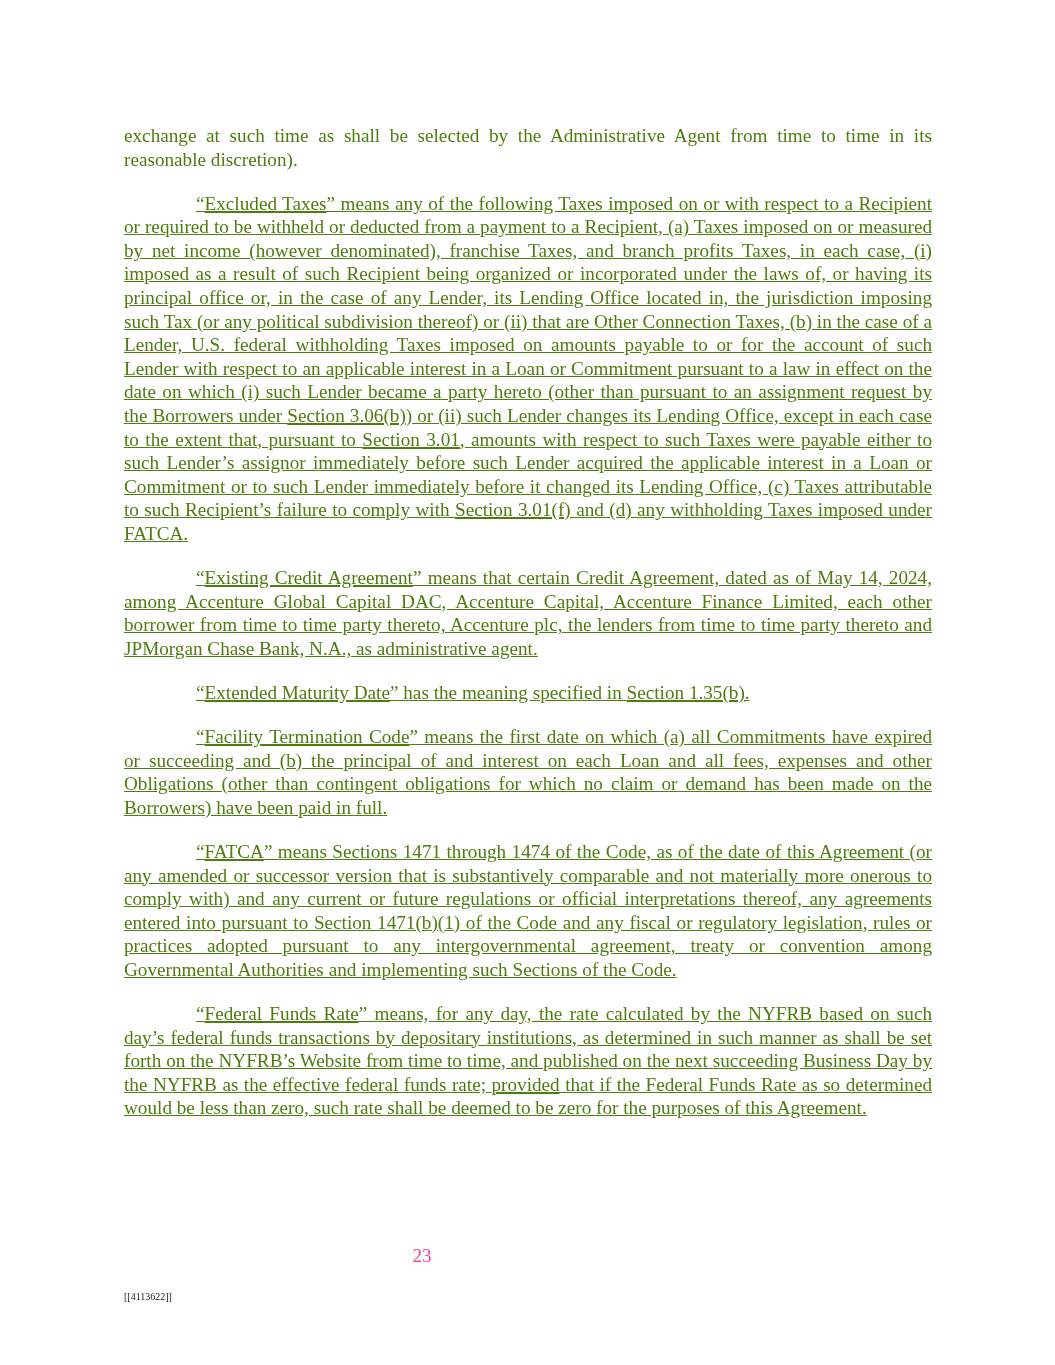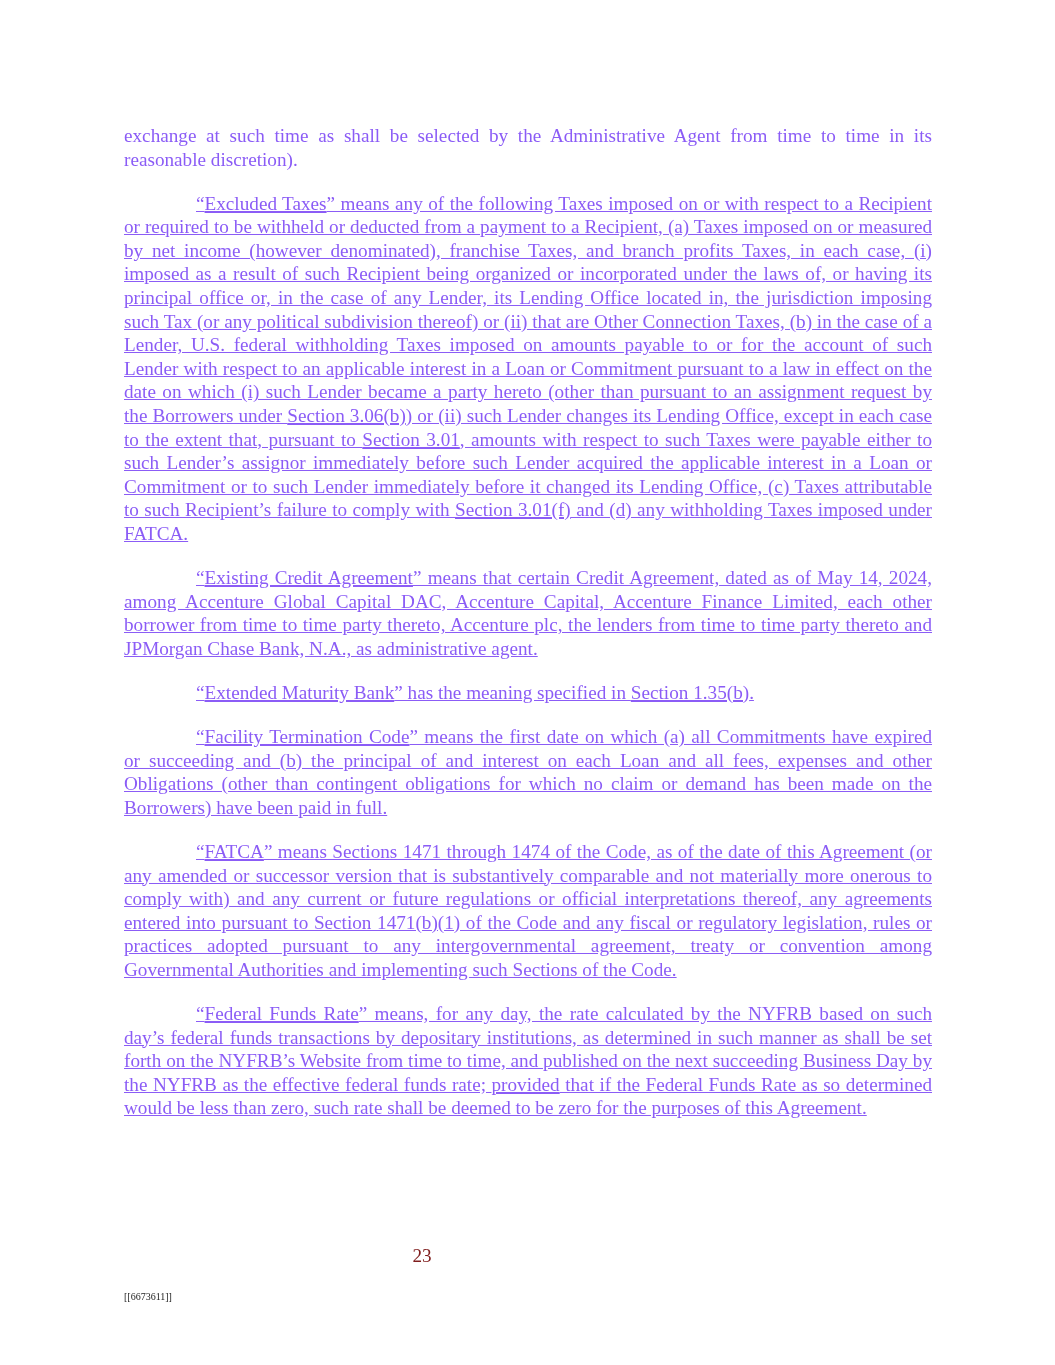--- a/index.html
+++ b/index.html
@@ -1,41 +1,41 @@
 <!DOCTYPE html>
 <html><head>
 <meta charset="utf-8">
 <style>
   html, body { margin: 0; padding: 0; background: #ffffff; }
   body { width: 1055px; height: 1365px; position: relative; overflow: hidden; }
   .page {
     position: absolute; left: 124px; top: 124px; width: 808px;
     font-family: "Liberation Serif", "DejaVu Serif", serif;
-    font-size: 19.2px; line-height: 23.6px; color: #8b5cf6;
+    font-size: 19.2px; line-height: 23.6px; color: #4d7c0f;
     text-align: justify;
   }
   .para { margin: 0 0 20.5px 0; }
   .para.indent { text-indent: 72px; text-decoration: underline; }
   .u { text-decoration: underline; text-underline-offset: 2px; text-decoration-thickness: 1px; }
   .page-number {
     position: absolute; left: 0; width: 844px; top: 1245px; text-align: center;
-    font-family: "Liberation Serif", "DejaVu Serif", serif; font-size: 19.2px; color: #7f1d1d;
+    font-family: "Liberation Serif", "DejaVu Serif", serif; font-size: 19.2px; color: #ec4899;
   }
   .doc-id {
     position: absolute; left: 124px; top: 1291px;
     font-family: "Liberation Serif", "DejaVu Serif", serif; font-size: 10px; color: #222;
   }
 </style>
 </head>
 <body>
 
 <div class="page">
   <p class="para"><span>exchange at such time as shall be selected by the Administrative Agent from time to time in its reasonable discretion).</span></p>
   <p class="para indent"><span>“</span><span class="u">Excluded Taxes</span><span>” means any of the following Taxes imposed on or with respect to a Recipient or required to be withheld or deducted from a payment to a Recipient, (a) Taxes imposed on or measured by net income (however denominated), franchise Taxes, and branch profits Taxes, in each case, (i) imposed as a result of such Recipient being organized or incorporated under the laws of, or having its principal office or, in the case of any Lender, its Lending Office located in, the jurisdiction imposing such Tax (or any political subdivision thereof) or (ii) that are Other Connection Taxes, (b) in the case of a Lender, U.S. federal withholding Taxes imposed on amounts payable to or for the account of such Lender with respect to an applicable interest in a Loan or Commitment pursuant to a law in effect on the date on which (i) such Lender became a party hereto (other than pursuant to an assignment request by the Borrowers under </span><span class="u">Section 3.06(b)</span><span>) or (ii) such Lender changes its Lending Office, except in each case to the extent that, pursuant to </span><span class="u">Section 3.01</span><span>, amounts with respect to such Taxes were payable either to such Lender’s assignor immediately before such Lender acquired the applicable interest in a Loan or Commitment or to such Lender immediately before it changed its Lending Office, (c) Taxes attributable to such Recipient’s failure to comply with </span><span class="u">Section 3.01(f)</span><span> and (d) any withholding Taxes imposed under FATCA.</span></p>
   <p class="para indent"><span>“</span><span class="u">Existing Credit Agreement</span><span>” means that certain Credit Agreement, dated as of May 14, 2024, among Accenture Global Capital DAC, Accenture Capital, Accenture Finance Limited, each other borrower from time to time party thereto, Accenture plc, the lenders from time to time party thereto and JPMorgan Chase Bank, N.A., as administrative agent.</span></p>
-  <p class="para indent"><span>“</span><span class="u">Extended Maturity Bank</span><span>” has the meaning specified in </span><span class="u">Section 1.35(b)</span><span>.</span></p>
+  <p class="para indent"><span>“</span><span class="u">Extended Maturity Date</span><span>” has the meaning specified in </span><span class="u">Section 1.35(b)</span><span>.</span></p>
   <p class="para indent"><span>“</span><span class="u">Facility Termination Code</span><span>” means the first date on which (a) all Commitments have expired or succeeding and (b) the principal of and interest on each Loan and all fees, expenses and other Obligations (other than contingent obligations for which no claim or demand has been made on the Borrowers) have been paid in full.</span></p>
   <p class="para indent"><span>“</span><span class="u">FATCA</span><span>” means Sections 1471 through 1474 of the Code, as of the date of this Agreement (or any amended or successor version that is substantively comparable and not materially more onerous to comply with) and any current or future regulations or official interpretations thereof, any agreements entered into pursuant to Section 1471(b)(1) of the Code and any fiscal or regulatory legislation, rules or practices adopted pursuant to any intergovernmental agreement, treaty or convention among Governmental Authorities and implementing such Sections of the Code.</span></p>
   <p class="para indent"><span>“</span><span class="u">Federal Funds Rate</span><span>” means, for any day, the rate calculated by the NYFRB based on such day’s federal funds transactions by depositary institutions, as determined in such manner as shall be set forth on the NYFRB’s Website from time to time, and published on the next succeeding Business Day by the NYFRB as the effective federal funds rate; </span><span class="u">provided</span><span> that if the Federal Funds Rate as so determined would be less than zero, such rate shall be deemed to be zero for the purposes of this Agreement.</span></p>
 </div>
 
 <div class="page-number">23</div>
-<div class="doc-id">[[6673611]]</div>
+<div class="doc-id">[[4113622]]</div>
 
 </body></html>

